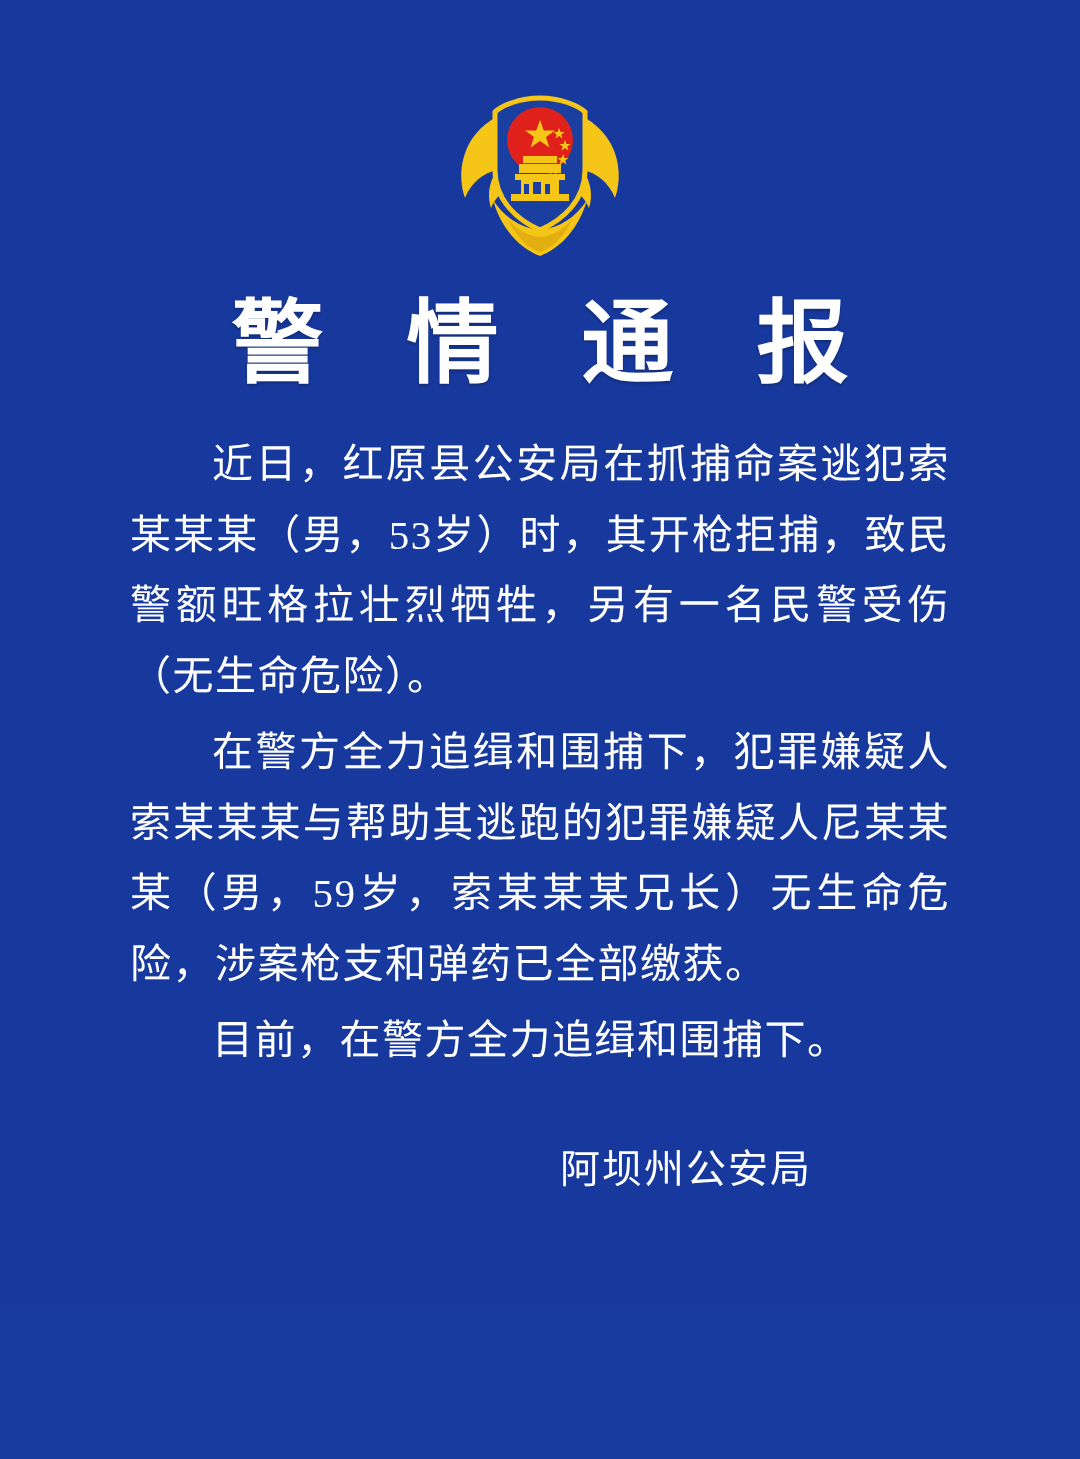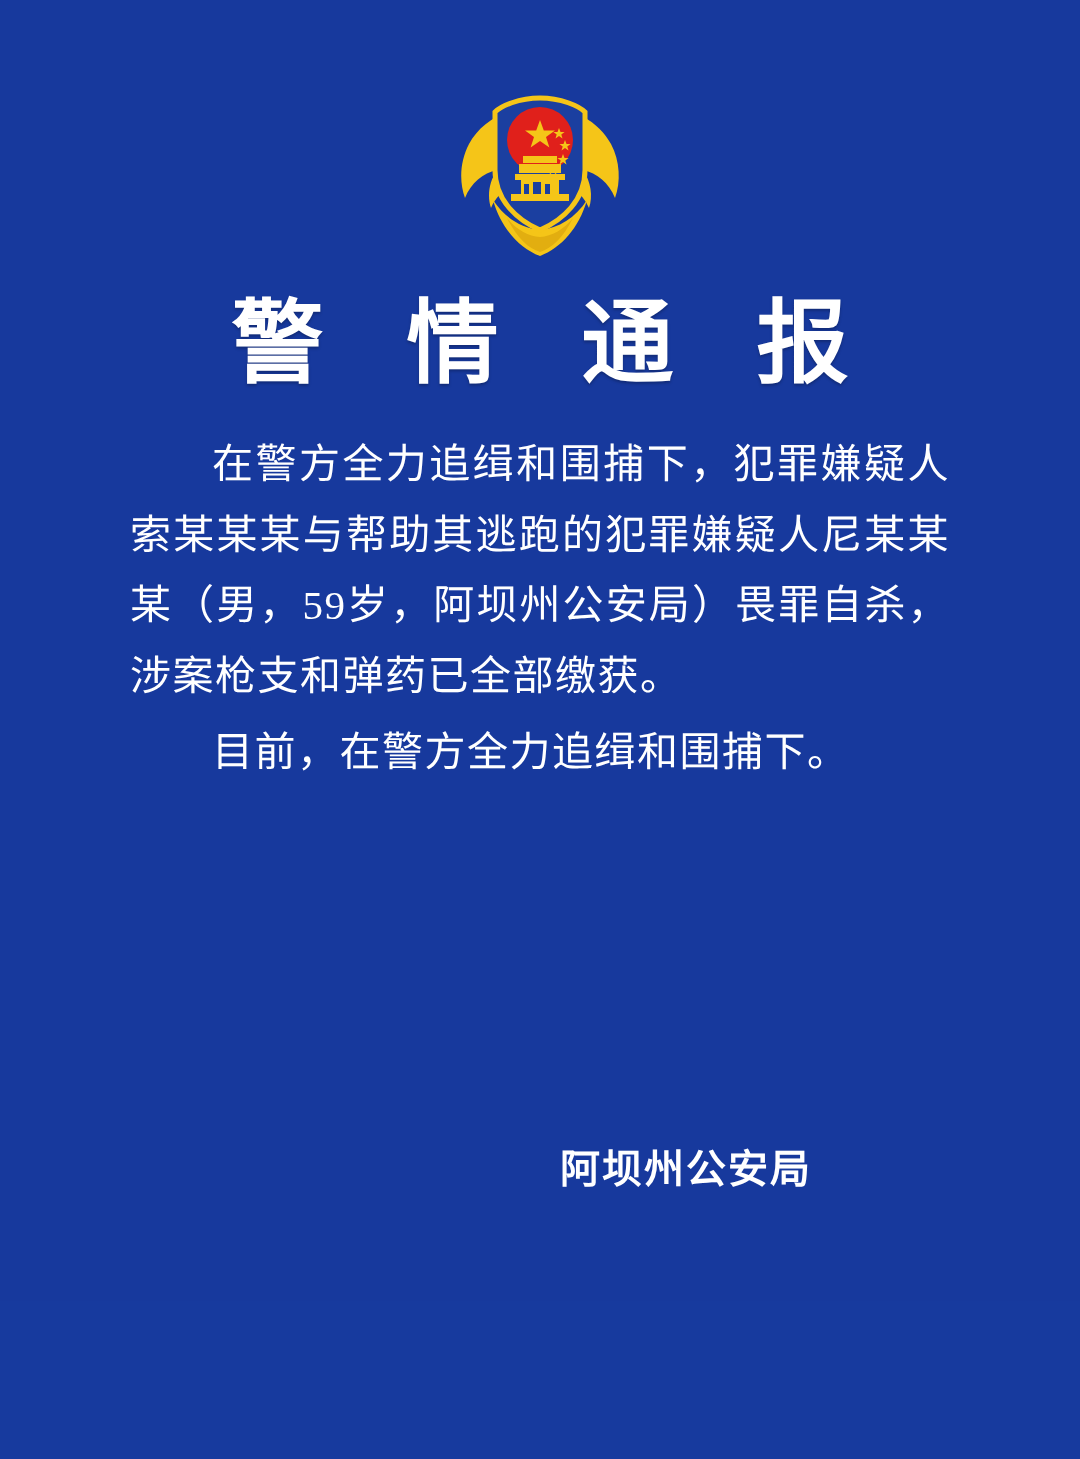--- a/index.html
+++ b/index.html
@@ -67,21 +67,20 @@
 
   
   .signature {
     position: absolute;
     right: 268px;
     bottom: 96px;
     text-align: left;
     font-size: 40px;
     line-height: 1.75;
     letter-spacing: 2px;
-    font-weight: bold;
   }
   .signature div {
     white-space: nowrap;
   }
 </style>
 </head>
 <body>
 
 <div class="poster">
 
@@ -123,21 +122,22 @@
           <rect x="89" y="106" width="5" height="10"></rect>
           <rect x="110" y="106" width="5" height="10"></rect>
         </g>
       </svg>
     </div>
   </div>
 
   <div class="title">警 情 通 报</div>
 
   <div class="body-text">
-    <p>在警方全力追缉和围捕下，犯罪嫌疑人索某某某与帮助其逃跑的犯罪嫌疑人尼某某某（男，59岁，阿坝州公安局）畏罪自杀，涉案枪支和弹药已全部缴获。</p>
+    <p>近日，红原县公安局在抓捕命案逃犯索某某某（男，53岁）时，其开枪拒捕，致民警额旺格拉壮烈牺牲，另有一名民警受伤（无生命危险）。</p>
+    <p>在警方全力追缉和围捕下，犯罪嫌疑人索某某某与帮助其逃跑的犯罪嫌疑人尼某某某（男，59岁，索某某某兄长）无生命危险，涉案枪支和弹药已全部缴获。</p>
     <p>目前，在警方全力追缉和围捕下。</p>
   </div>
 
   <div class="signature">
     <div>阿坝州公安局</div>
   </div>
 
 </div>
 
 </body></html>

